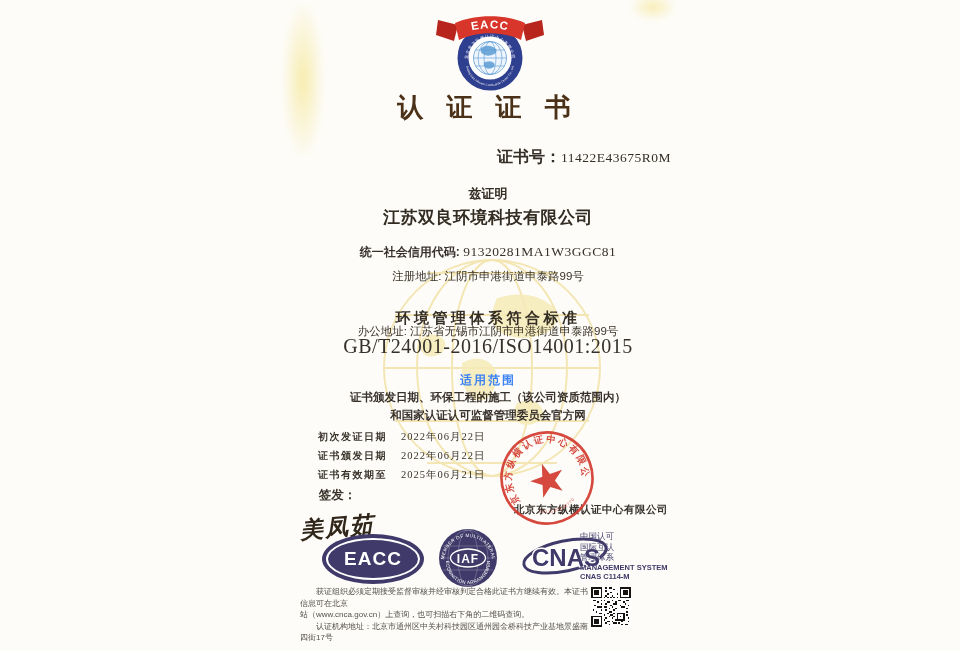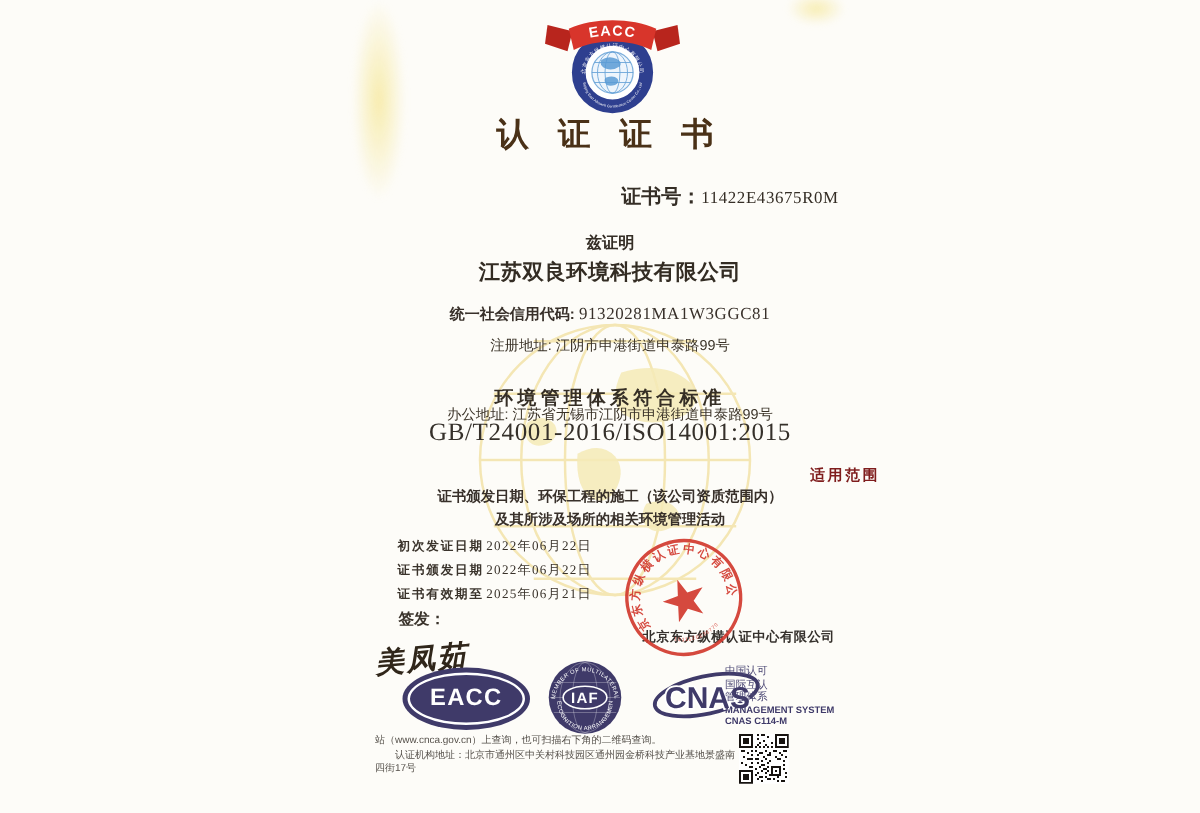--- a/index.html
+++ b/index.html
@@ -21,25 +21,25 @@
   .certno .val{font-family:"Liberation Serif",serif;font-size:13.5px;letter-spacing:.5px;color:#352e26;}
   .certify{top:185px;font-size:13px;font-weight:bold;color:#352e26;}
   .company{top:206px;font-size:17px;font-weight:bold;color:#332c23;letter-spacing:.5px;}
   .credit{top:242px;}
   .credit .lbl{font-size:12px;font-weight:bold;color:#38302a;}
   .credit .val{font-family:"Liberation Serif",serif;font-size:13.5px;letter-spacing:.5px;color:#38302a;}
   .addr{font-size:11.5px;font-weight:normal;color:#3a3227;}
   .addr1{top:269px;} .addr2{top:287px;margin-top:37px;}
   .system{top:309px;font-size:15px;font-weight:bold;letter-spacing:3.5px;color:#352e25;}
   .standard{top:335px;font-family:"Liberation Serif",serif;font-size:20px;color:#35302a;letter-spacing:.5px;}
-  .scopelabel{top:372px;font-size:12px;font-weight:bold;letter-spacing:2px;color:#7f1d1d;text-align:right;}
+  .scopelabel{top:372px;font-size:12px;font-weight:bold;letter-spacing:2px;color:#3b82f6;}
   .scope{font-size:11.5px;font-weight:bold;color:#38302a;}
   .scope1{top:390px;} .scope2{top:408px;}
   .dates{position:absolute;left:318px;top:430px;z-index:2;}
-  .daterow{display:flex;gap:2px;margin-bottom:5px;white-space:nowrap;}
+  .daterow{display:flex;gap:14px;margin-bottom:5px;white-space:nowrap;}
   .daterow .lbl{font-size:10px;font-weight:bold;letter-spacing:1.5px;color:#3a332b;}
   .daterow .val{font-family:"Liberation Serif",serif;font-size:10.5px;letter-spacing:1px;color:#3a332b;}
   .sign{position:absolute;left:300px;top:487px;display:flex;align-items:center;gap:8px;z-index:2;flex-direction:column;}
   .sign .lbl{font-size:12.5px;font-weight:bold;color:#3a332b;}
   .sig{font-family:"DejaVu Serif",serif;font-style:italic;font-weight:bold;font-size:23px;color:#30261a;transform:rotate(-5deg);letter-spacing:2px;}
   .seal{position:absolute;left:498px;top:429px;width:98px;height:98px;z-index:3;transform:rotate(-20deg);opacity:.92;}
   .issuer{position:absolute;left:514px;top:503px;font-size:10.5px;font-weight:bold;letter-spacing:.5px;color:#35302c;white-space:nowrap;z-index:2;}
   .logo-eacc{position:absolute;left:322px;top:534px;width:102px;height:50px;background:#3f3a69;border-radius:50%;display:flex;align-items:center;justify-content:center;z-index:2;}
   .logo-eacc .ring{position:absolute;inset:4px;border:2px solid #ffffff;border-radius:50%;}
   .logo-eacc .txt{position:relative;color:#fff;font-weight:bold;font-size:19px;letter-spacing:1px;}
@@ -117,21 +117,21 @@
   <span>注册地址: </span><span>江阴市申港街道申泰路99号</span>
 </div>
 <div class="col addr addr2">
   <span>办公地址: </span><span>江苏省无锡市江阴市申港街道申泰路99号</span>
 </div>
 
 <div class="col system">环境管理体系符合标准</div>
 <div class="col standard">GB/T24001-2016/ISO14001:2015</div>
 <div class="col scopelabel">适用范围</div>
 <div class="col scope scope1">证书颁发日期、环保工程的施工（该公司资质范围内）</div>
-<div class="col scope scope2">及其所涉及场所的相关环境管理活动</div>
+<div class="col scope scope2">和国家认证认可监督管理委员会官方网</div>
 
 <div class="dates">
   <div class="daterow">
     <span class="lbl">初次发证日期</span>
     <span class="val">2022年06月22日</span>
   </div>
   <div class="daterow">
     <span class="lbl">证书颁发日期</span>
     <span class="val">2022年06月22日</span>
   </div>
@@ -196,20 +196,21 @@
 
 <div class="cnas-text">
   <div class="cn">中国认可</div>
   <div class="cn">国际互认</div>
   <div class="cn">管理体系</div>
   <div class="en">MANAGEMENT SYSTEM</div>
   <div class="en">CNAS C114-M</div>
 </div>
 
 <div class="fineprint">
+  <div class="indent">获证组织必须定期接受监督审核并经审核判定合格此证书方继续有效。本证书信息可在北京</div>
   <div>站（www.cnca.gov.cn）上查询，也可扫描右下角的二维码查询。</div>
   <div class="indent">认证机构地址：北京市通州区中关村科技园区通州园金桥科技产业基地景盛南四街17号</div>
 
 </div>
 
 <svg class="qr" viewBox="0 0 25 25" shape-rendering="crispEdges">
   <rect width="25" height="25" fill="#ffffff"></rect>
   <g fill="#171310">
     <path d="M0,0h7v7h-7z M18,0h7v7h-7z M0,18h7v7h-7z"></path>
   </g>

